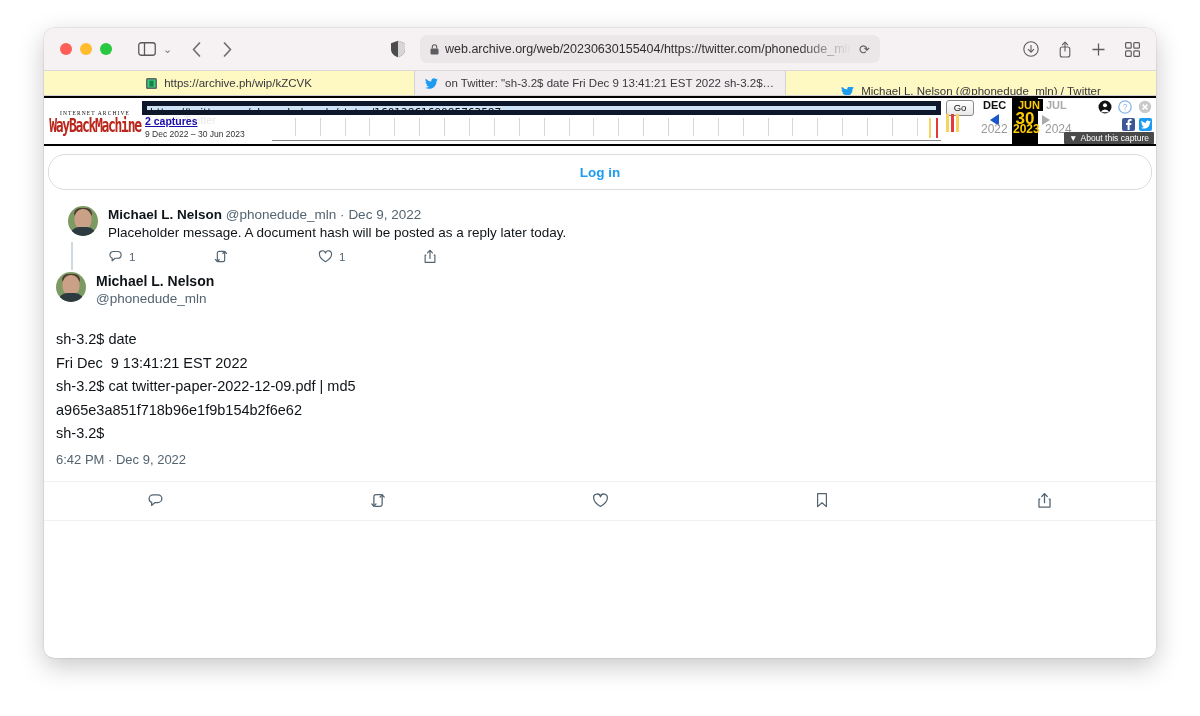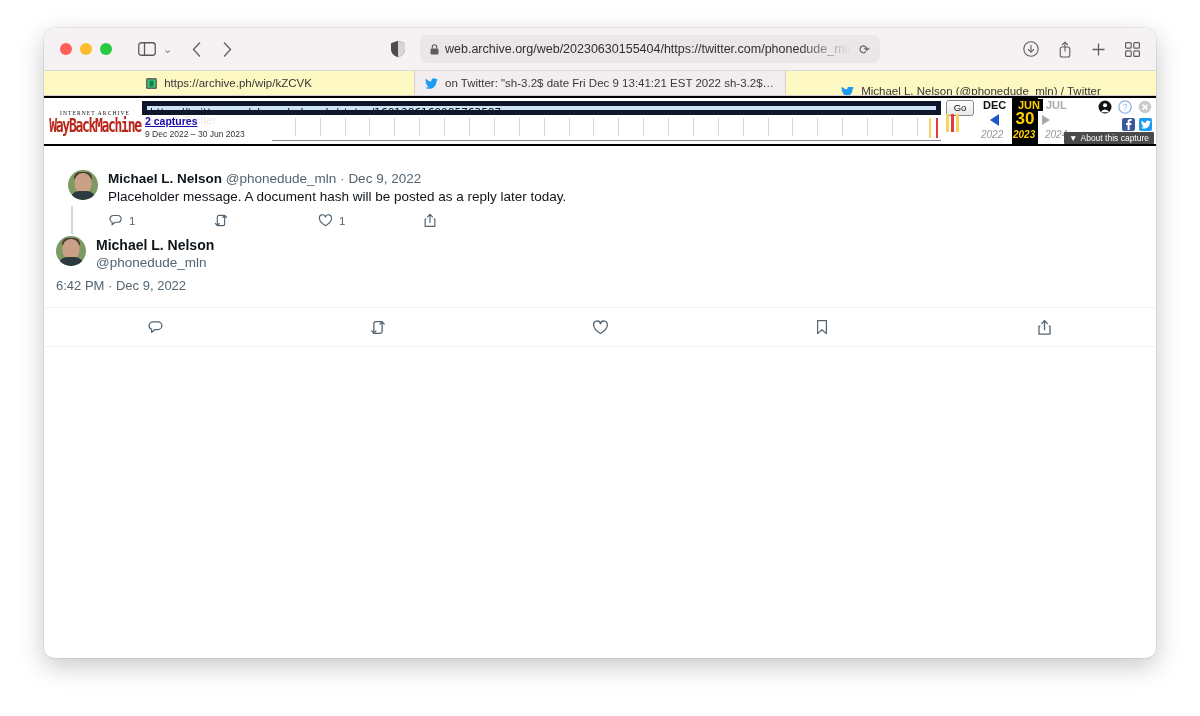--- a/index.html
+++ b/index.html
@@ -117,21 +117,21 @@
     position:absolute;left:5px;top:2px;width:26px;height:14px;
     border:1px solid #8a8a8a;border-radius:3px;background:linear-gradient(#fefefe,#e9e9e9);
     font-size:9.5px;text-align:center;line-height:13px;color:#111;
   }
   .mon{position:absolute;top:1px;font-weight:bold;font-size:11px;}
   .mon-prev{left:42px;color:#111;}
   .mon-cur{left:74px;color:#fc0;background:#000;padding:0 3px;}
   .mon-next{left:105px;color:#aaa;}
   .sel-block{position:absolute;left:71px;top:0;width:26px;bottom:0;background:#000;}
   .daynum{position:absolute;left:72px;top:12px;width:24px;text-align:center;font-weight:bold;font-size:17px;color:#fc0;line-height:17px;}
-  .yr{position:absolute;top:31px;font-size:10px;color:#999;font-style:italic;}
+  .yr{position:absolute;top:24px;font-size:12px;color:#999;}
   .yr1{left:40px;}
   .yr2{left:72px;color:#fc0;font-weight:bold;}
   .yr3{left:104px;}
   .arrow-l{position:absolute;left:49px;top:16px;width:0;height:0;border-top:6px solid transparent;border-bottom:6px solid transparent;border-right:9px solid #1b57c8;}
   .arrow-r{position:absolute;left:101px;top:17px;width:0;height:0;border-top:5px solid transparent;border-bottom:5px solid transparent;border-left:8px solid #aaa;}
   .bars{position:absolute;left:5px;top:16px;display:flex;gap:2px;align-items:flex-end;}
   .bar{width:3px;height:18px;}
   .wb-icons{position:absolute;right:4px;top:2px;display:flex;gap:6px;align-items:center;}
   .wb-social{position:absolute;right:4px;top:20px;display:flex;gap:4px;}
   .sq{width:13px;height:13px;border-radius:2px;display:flex;align-items:center;justify-content:center;}
@@ -427,20 +427,21 @@
       <div class="about">
         <span>▼</span>
         <span>About this capture</span>
       </div>
     </div>
   </div>
 
   <div class="page">
 
     <div class="auth-row">
+      <div class="btn login">Log in</div>
     </div>
 
     <div class="tweet">
       <div class="thread-line"></div>
       <div class="t1">
         <div class="avatar">
           <div class="hair"></div>
             <div class="head"></div>
             <div class="body"></div>
         </div>
@@ -501,20 +502,27 @@
         <div class="hair"></div>
           <div class="head"></div>
           <div class="body"></div>
       </div>
       <div>
         <div class="nm2">Michael L. Nelson</div>
         <div class="hd2">@phonedude_mln</div>
       </div>
     </div>
 
+    <div class="maintext" id="maintext">
+        <div>sh-3.2$ date</div>
+        <div>Fri Dec  9 13:41:21 EST 2022</div>
+        <div>sh-3.2$ cat twitter-paper-2022-12-09.pdf | md5</div>
+        <div>a965e3a851f718b96e1f9b154b2f6e62</div>
+        <div>sh-3.2$</div>
+      </div>
 
     <div class="timestamp">6:42 PM · Dec 9, 2022</div>
 
     <div class="bottom-actions">
       <div class="bact">
         <span>
           <svg width="17" height="17" viewBox="0 0 16 16">
               <path d="M2 6.3c0-2 1.7-3.6 3.8-3.6h4.4c2.1 0 3.8 1.6 3.8 3.6 0 2-1.7 3.6-3.8 3.6H7.6L4.4 12.6V9.7C3 9.2 2 8 2 6.3z" fill="none" stroke="#536471" stroke-width="1.2" stroke-linejoin="round"></path>
             </svg>
         </span>

